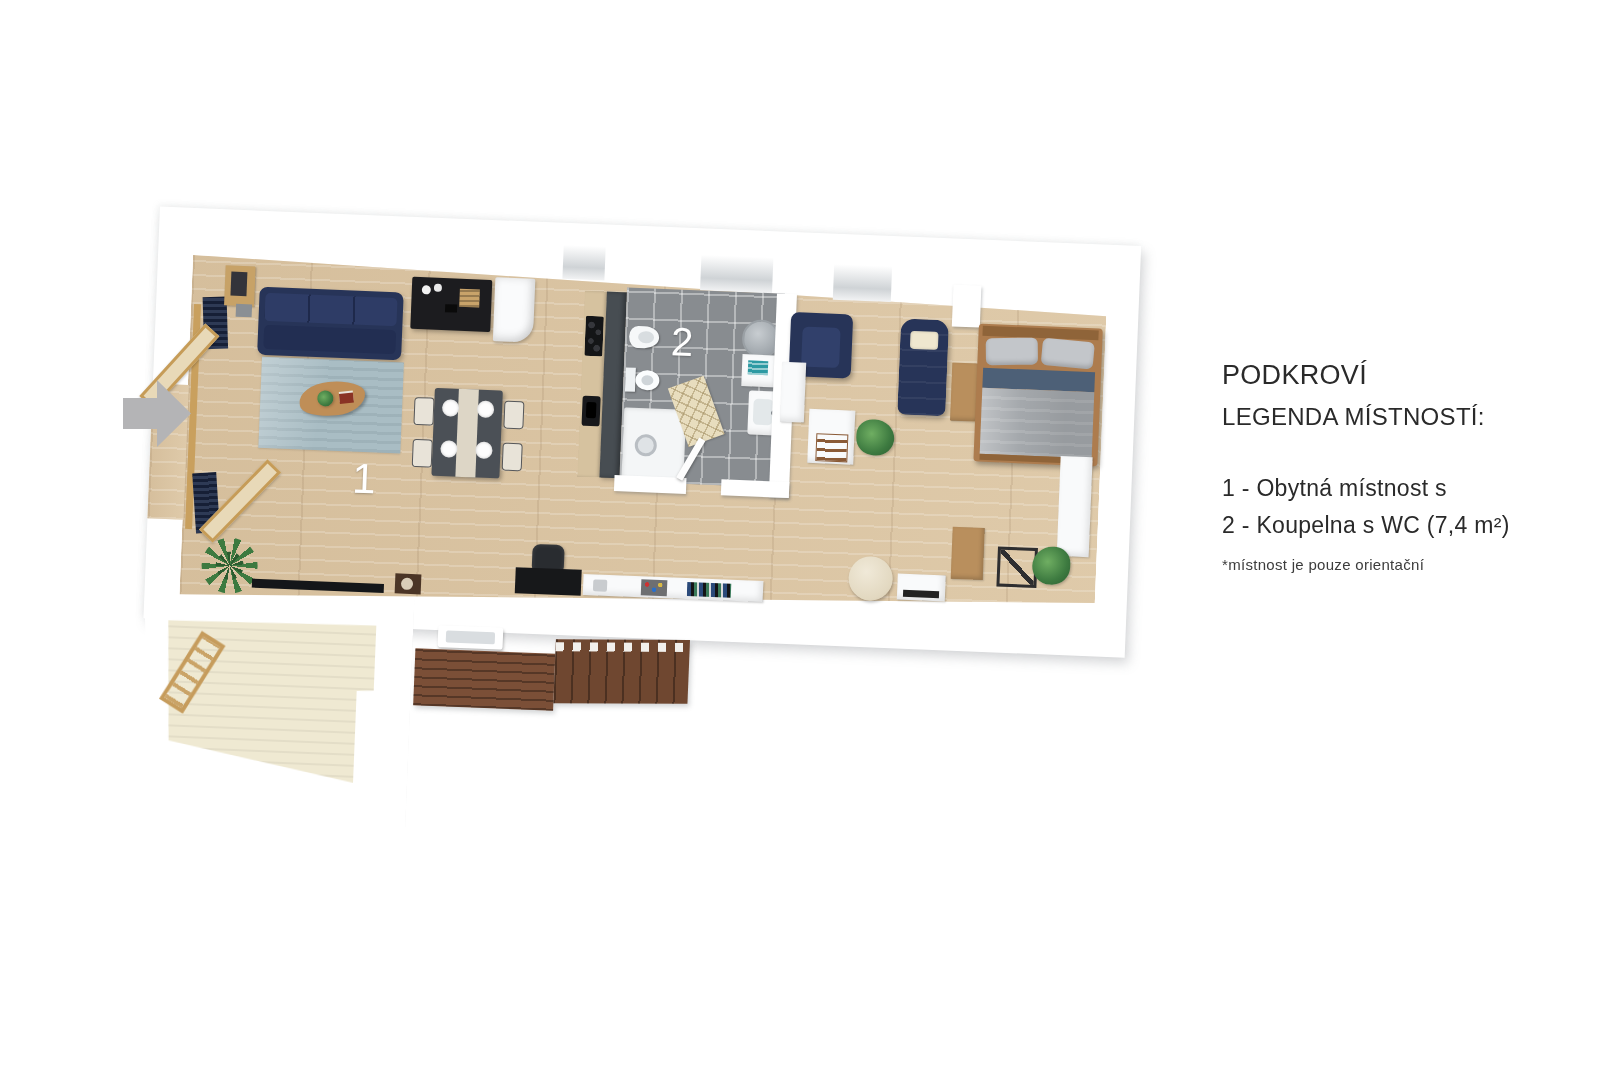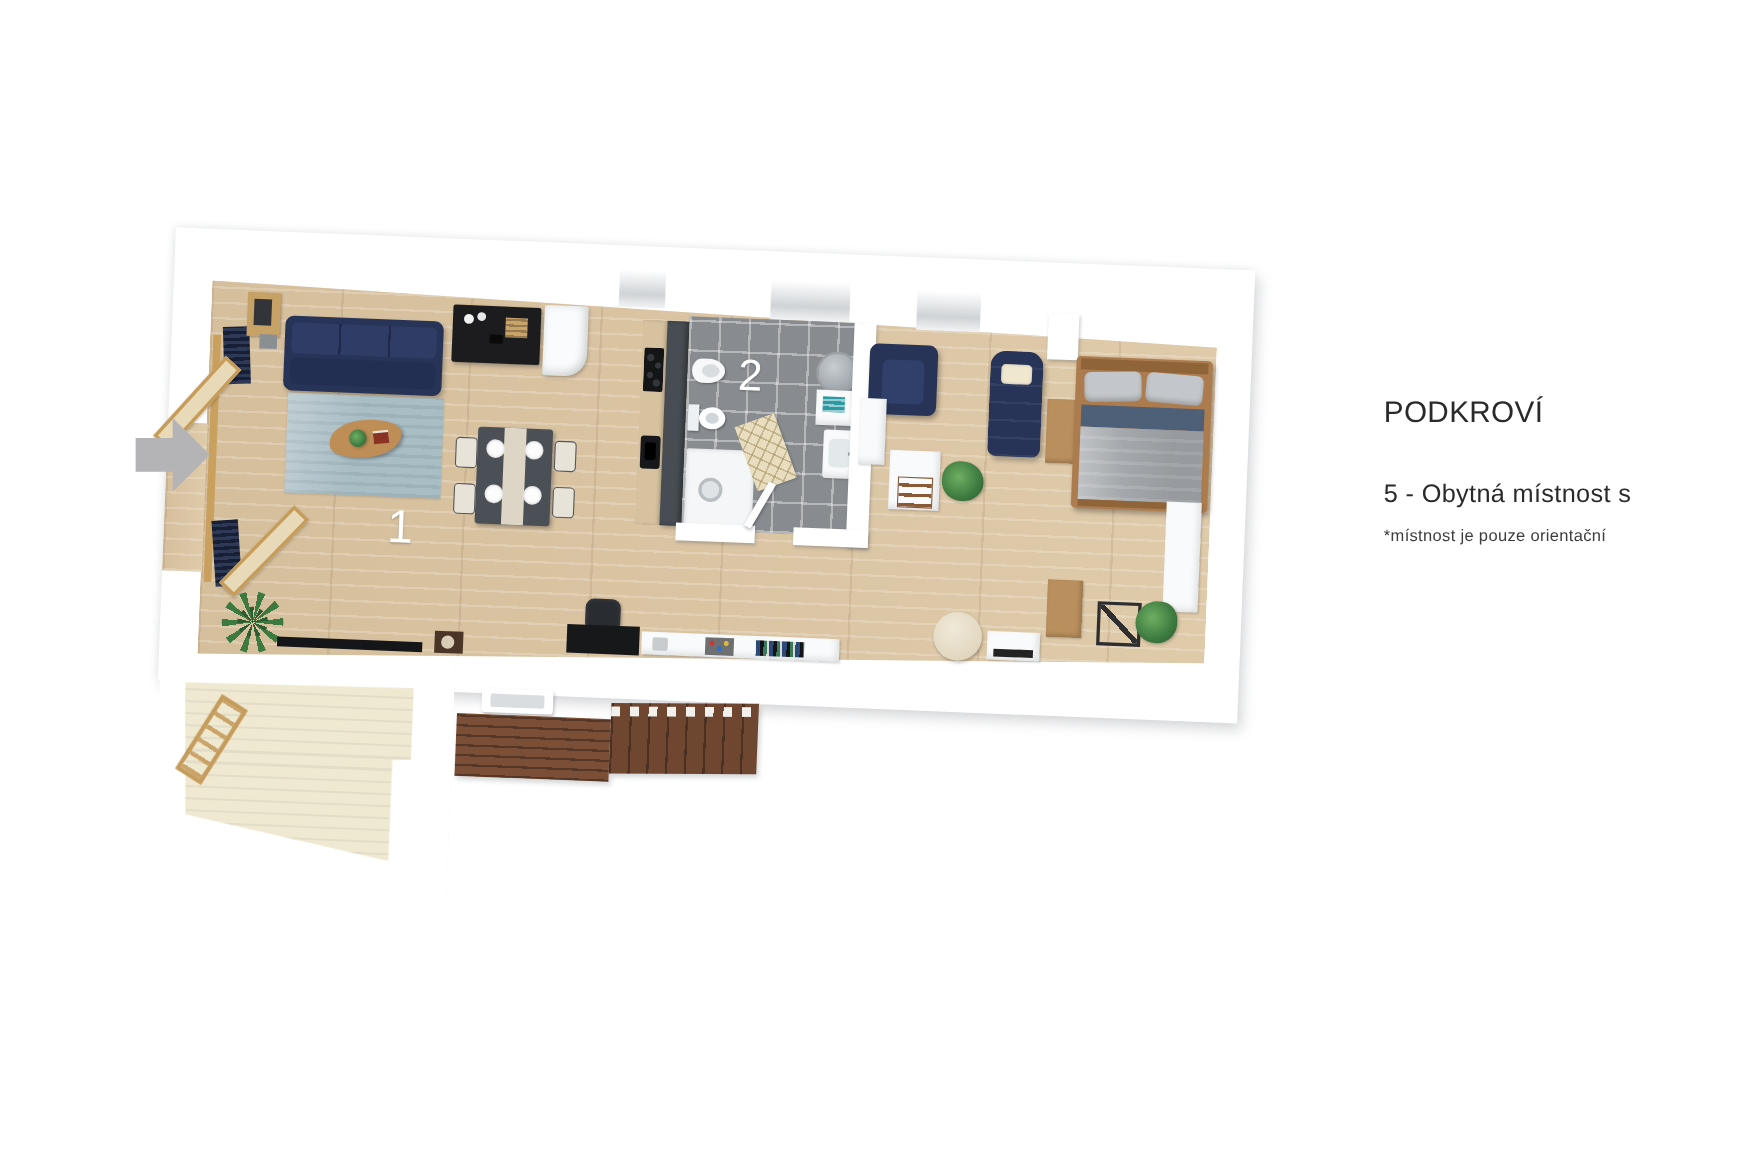--- a/index.html
+++ b/index.html
@@ -27,21 +27,21 @@
   .slats{background:repeating-linear-gradient(0deg,#2e3a55 0 3px,#161f36 3px 6px);}
   .white-furn{background:#f9fafb;box-shadow:inset -3px -3px 6px rgba(0,0,0,.10),1px 1px 2px rgba(0,0,0,.18);}
   .wood-furn{background:#b98f5d;box-shadow:inset -2px -2px 4px rgba(0,0,0,.18),1px 1px 2px rgba(0,0,0,.2);}
   .plantblob{border-radius:50%;background:radial-gradient(circle at 40% 40%, #6fae62, #3d7a40 60%, #2c5c30);
     box-shadow:1px 1px 3px rgba(0,0,0,.25);}
   .room-label{color:#ffffff;font-weight:300;text-shadow:0 1px 2px rgba(0,0,0,.25);}
   
   .arrow{left:123px;top:380px;width:68px;height:67px;background:#b4b4b6;
     clip-path:polygon(0 27%,50% 27%,50% 0,100% 50%,50% 100%,50% 73%,0 73%);}
   
-  .legend{left:1258px;top:360px;width:320px;color:#2a2a2a;font-weight:300;letter-spacing:.3px;}
+  .legend{left:1222px;top:360px;width:320px;color:#2a2a2a;font-weight:300;letter-spacing:.3px;}
   .legend .title{font-size:27px;line-height:30px;}
   .legend .subtitle{font-size:24px;line-height:26px;margin-top:14px;}
   .legend .lines{font-size:23px;line-height:37px;margin-top:40px;}
   .legend .note{font-size:15px;line-height:18px;margin-top:12px;color:#3c3c3c;}
   
   .terrace-outer{left:40px;top:383px;width:270px;height:235px;background:#ffffff;
     clip-path:polygon(0px 8px,270px 0px,270px 227px,12px 173px);
     filter:drop-shadow(2px 3px 5px rgba(110,115,120,.3));}
   .terrace-floor{left:0;top:0;width:270px;height:235px;background-color:#efe9d2;
     background-image:repeating-linear-gradient(0deg, rgba(0,0,0,.05) 0 2px, rgba(0,0,0,0) 2px 11px);
@@ -235,17 +235,19 @@
   <div class="abs deck" style="left:313px;top:431px;width:140px;height:57px;box-shadow:2px 3px 5px rgba(110,115,120,.3);"></div>
   <div class="abs deck-slats" style="left:453px;top:414px;width:134px;height:64px;transform:skewY(-2deg);box-shadow:2px 3px 5px rgba(110,115,120,.3);">
     <div class="abs dash-top" style="left:0;top:3px;width:134px;height:9px;"></div>
   </div>
 </div>
 
 <div class="abs arrow"></div>
 
 <div class="abs legend">
   <div class="title">PODKROVÍ</div>
+  <div class="subtitle">LEGENDA MÍSTNOSTÍ:</div>
   <div class="lines">
-    <div>5 - Obytná místnost s</div>
+    <div>1 - Obytná místnost s</div>
+    <div>2 - Koupelna s WC (7,4 m²)</div>
   </div>
   <div class="note">*místnost je pouze orientační</div>
 </div>
 
 </body></html>

